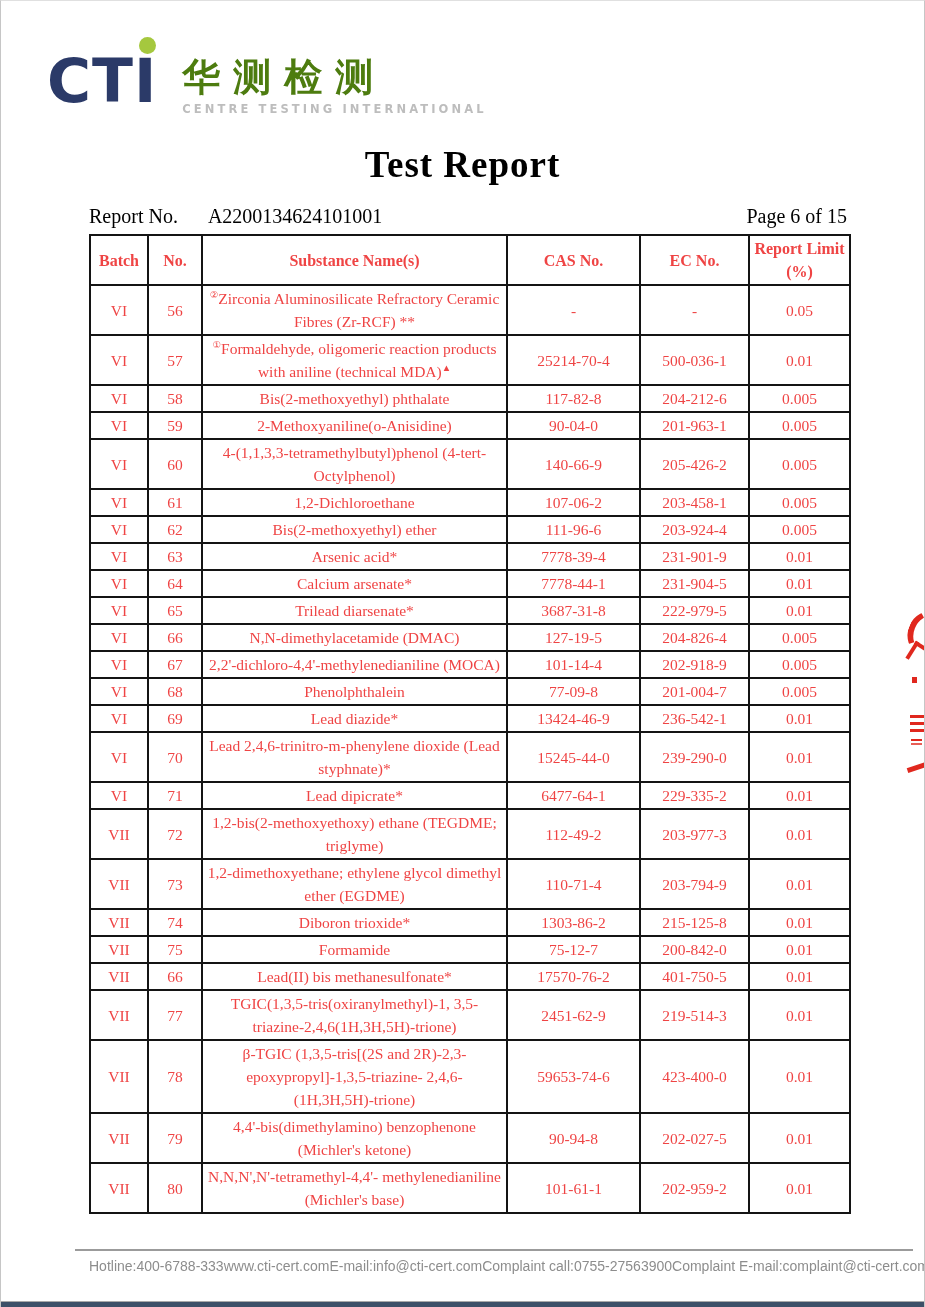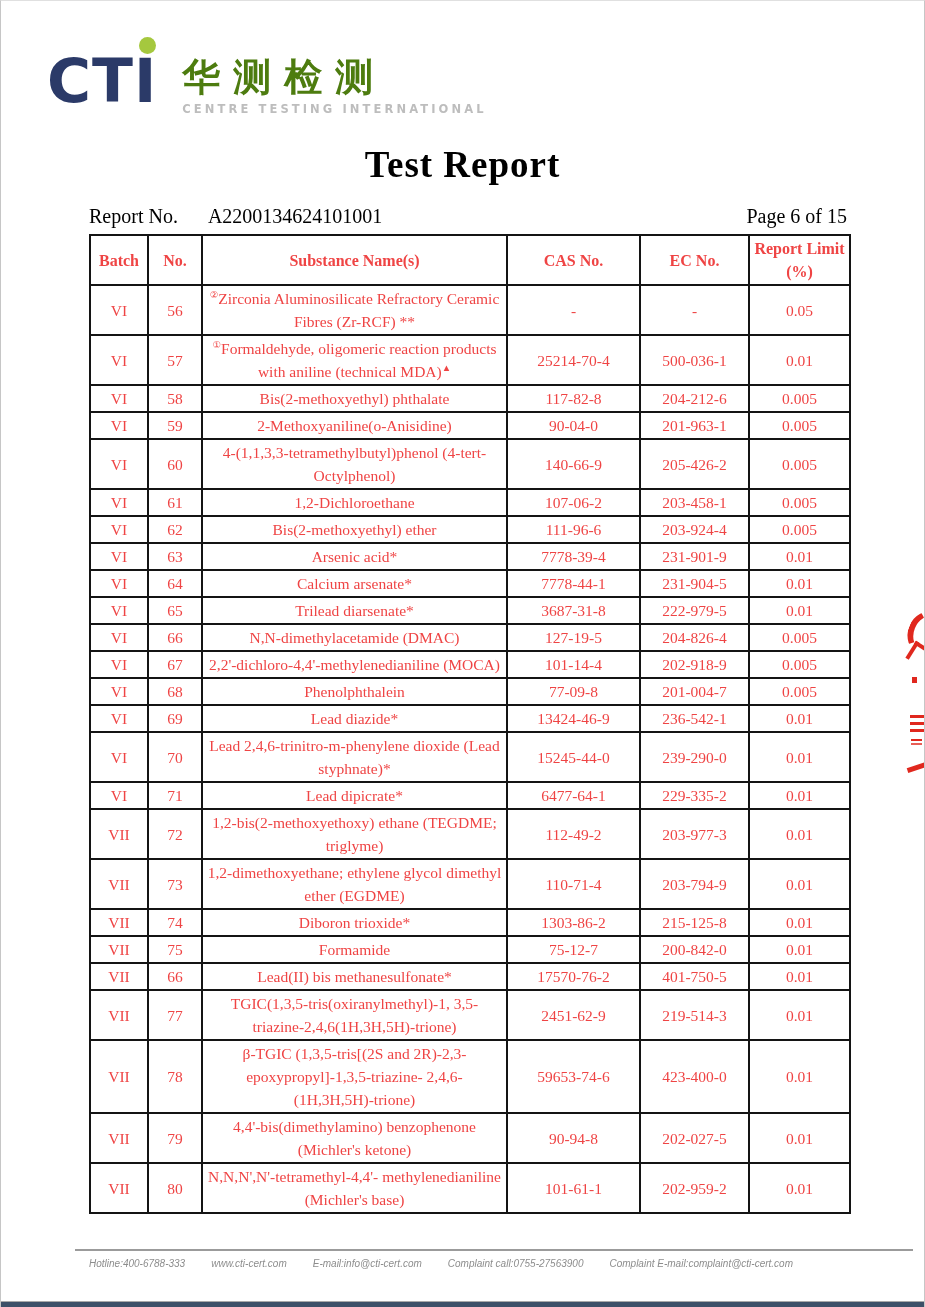--- a/index.html
+++ b/index.html
@@ -39,22 +39,22 @@
     border-collapse:collapse; table-layout:fixed; font-size:15.5px; color:#ef4444; }
   .report-table th, .report-table td {
     border:2px solid #141414; text-align:center; vertical-align:middle;
     padding:1px 3px; line-height:23px; word-wrap:break-word;
   }
   .report-table th { font-weight:bold; font-size:16px; }
   .report-table sup { font-size:9.5px; vertical-align:super; line-height:0; }
 
   
   .footer-rule { position:absolute; top:1248px; left:74px; width:838px; height:2px; background:#9b9b9b; }
-  .footer { position:absolute; top:1257px; left:88px; width:800px; display:flex; gap:26px;
-    font-family:"Liberation Sans", sans-serif; font-size:10px; color:#8d8d8d; white-space:nowrap;font-style:italic; }
+  .footer { position:absolute; top:1257px; left:88px; width:800px; display:flex; 
+    font-family:"Liberation Sans", sans-serif; font-size:14px; color:#8d8d8d; white-space:nowrap; }
   .bottom-gray-rule { position:absolute; left:0; right:0; top:1300px; height:1px; background:#a9a9a9; }
   .bottom-navy-bar { position:absolute; left:0; right:0; top:1301px; height:6px; background:#3d5068; }
 
   
   .seal { position:absolute; right:0; top:606px; width:24px; height:180px; overflow:hidden; }
   .seal i { position:absolute; display:block; }
   .seal .s1 { top:4px;   left:8px;  width:26px; height:34px; border:5px solid transparent;
               border-left:6px solid #e0281e; border-radius:50%; transform:rotate(22deg); }
   .seal .s2 { top:38px;  left:9px;  width:18px; height:16px; border:4px solid #e0281e;
               border-right:none; border-bottom:none; transform:rotate(32deg); }

